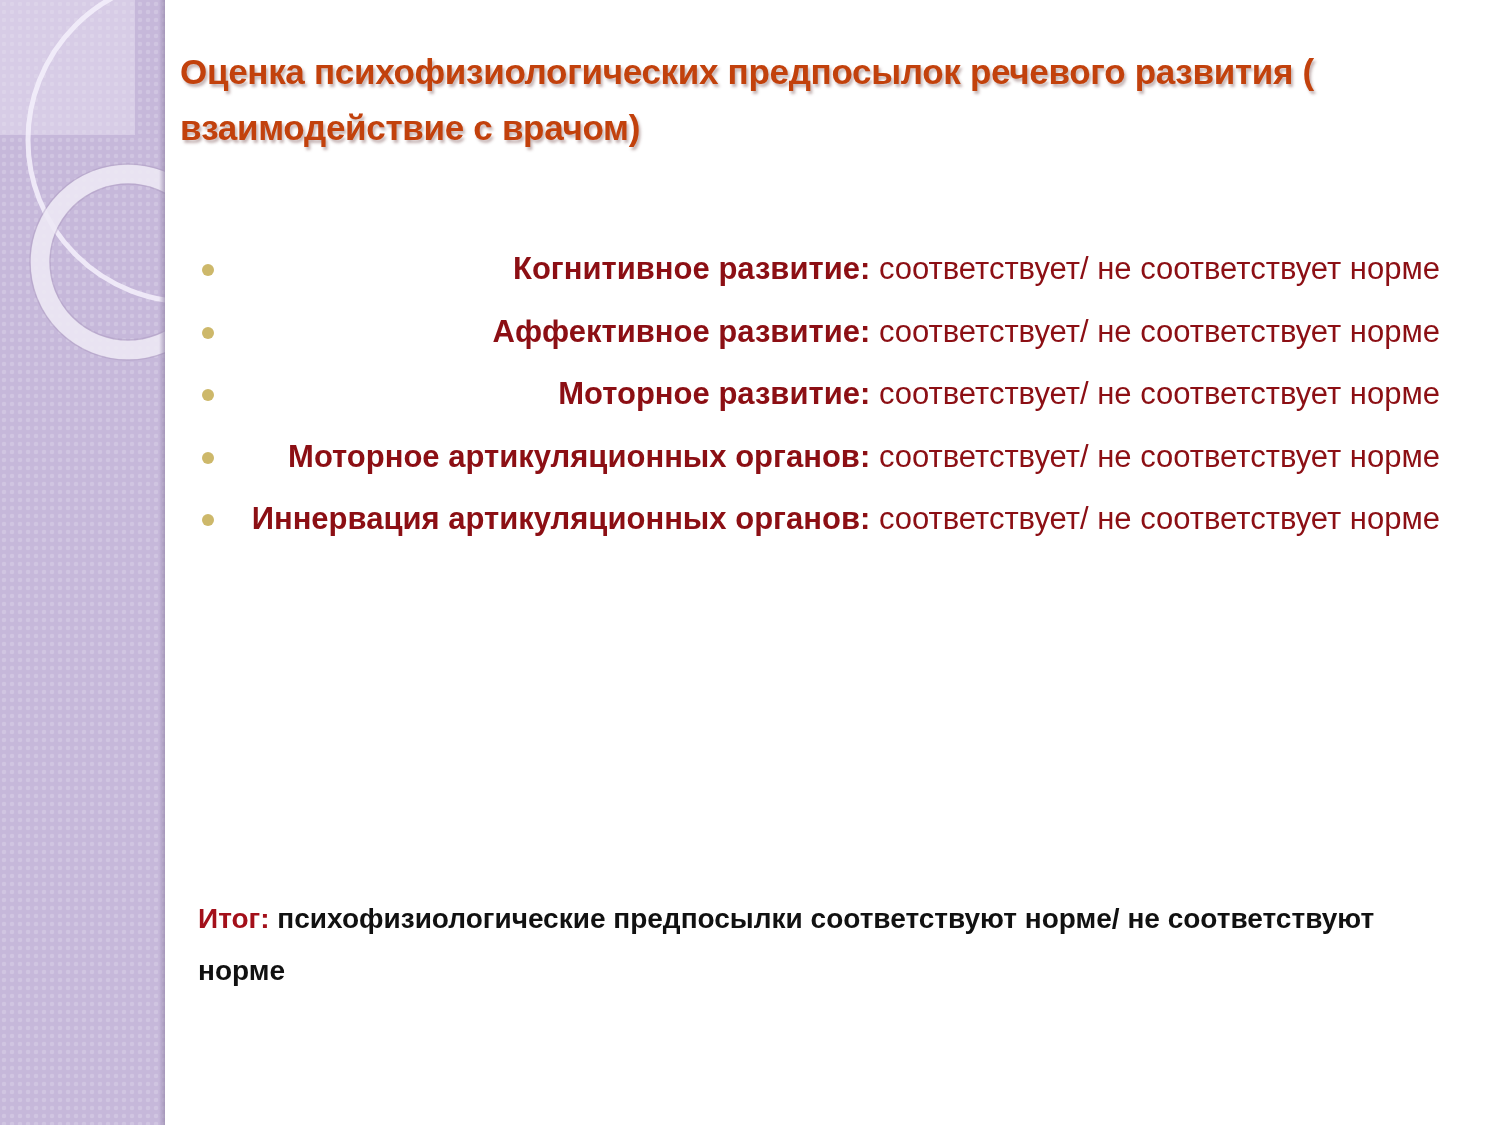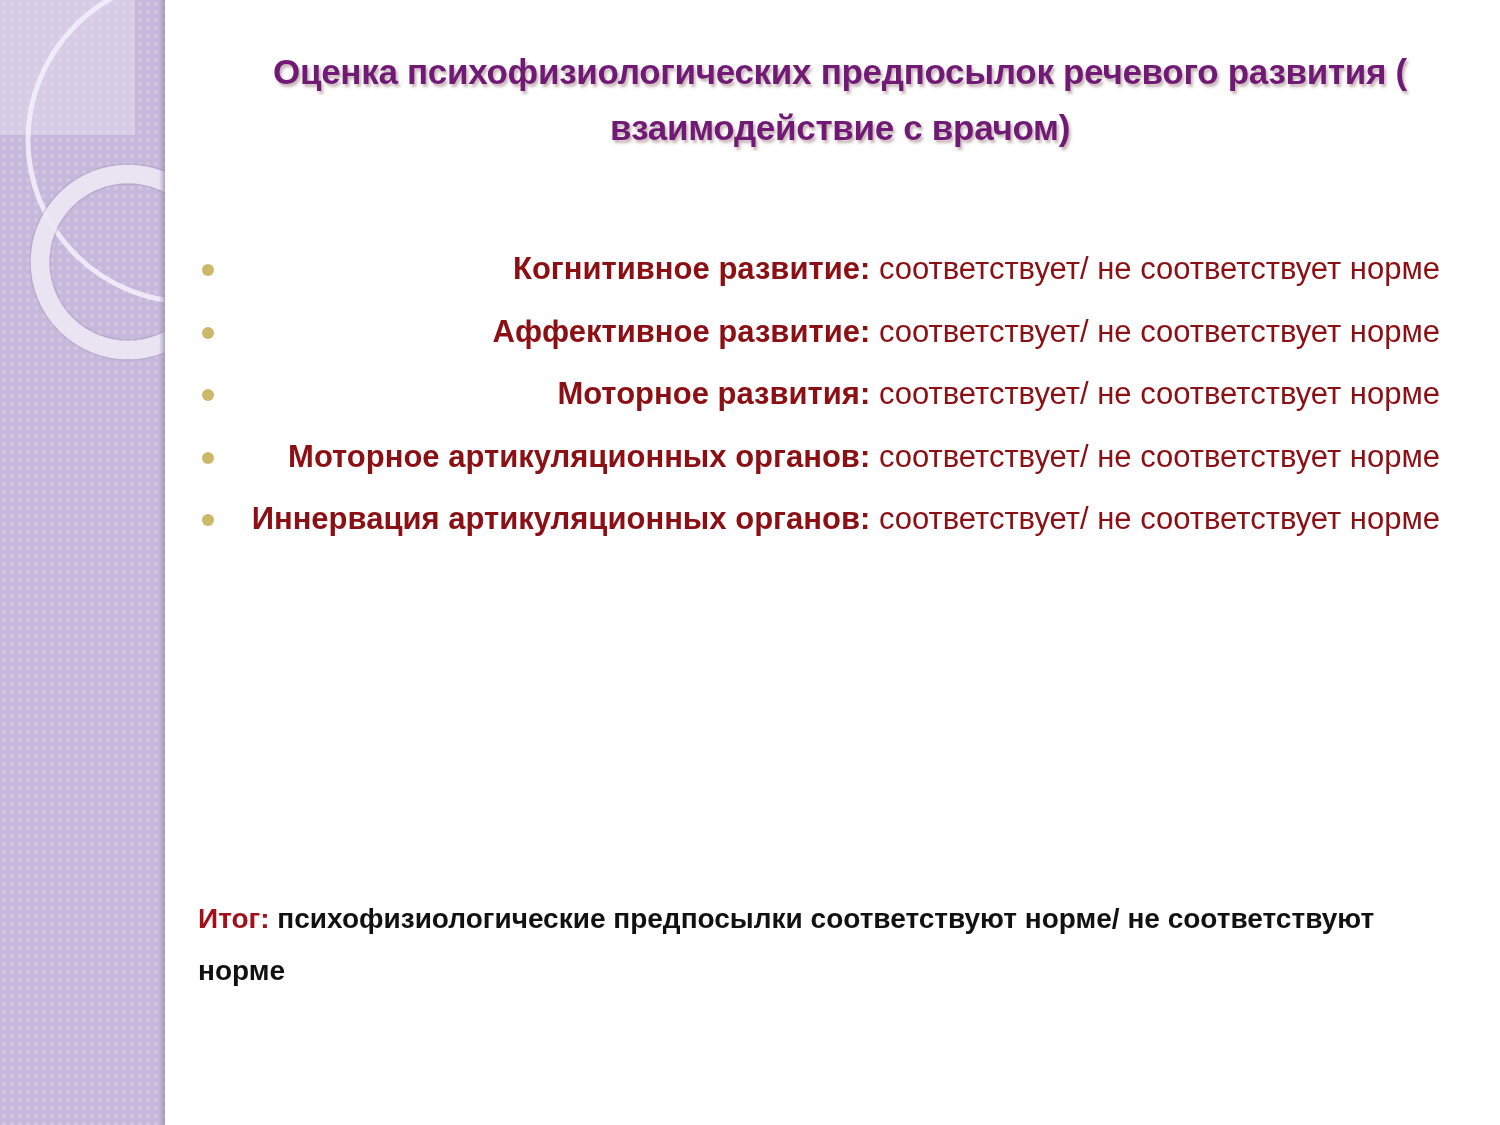--- a/index.html
+++ b/index.html
@@ -46,22 +46,22 @@
     .deco-svg {
       position: absolute;
       left: 0;
       top: 0;
     }
     .title {
       position: absolute;
       left: 180px;
       top: 44px;
       width: 1320px;
-      text-align: center;
-      color: #701a75;
+      text-align: left;
+      color: #c2410c;
       font-weight: bold;
       font-size: 35px;
       line-height: 56px;
       text-shadow: 2px 3px 3px rgba(90, 40, 40, 0.35);
       letter-spacing: -0.3px;
     }
     .bullets {
       position: absolute;
       left: 200px;
       top: 244px;
@@ -124,21 +124,21 @@
   <li class="bullet-item">
     <span class="bullet-dot"></span>
     <span class="bullet-label">Когнитивное развитие:</span><span> соответствует/ не соответствует норме</span>
   </li>
   <li class="bullet-item">
     <span class="bullet-dot"></span>
     <span class="bullet-label">Аффективное развитие:</span><span> соответствует/ не соответствует норме</span>
   </li>
   <li class="bullet-item">
     <span class="bullet-dot"></span>
-    <span class="bullet-label">Моторное развития:</span><span> соответствует/ не соответствует норме</span>
+    <span class="bullet-label">Моторное развитие:</span><span> соответствует/ не соответствует норме</span>
   </li>
   <li class="bullet-item">
     <span class="bullet-dot"></span>
     <span class="bullet-label">Моторное артикуляционных органов:</span><span> соответствует/ не соответствует норме</span>
   </li>
   <li class="bullet-item">
     <span class="bullet-dot"></span>
     <span class="bullet-label">Иннервация артикуляционных органов:</span><span> соответствует/ не соответствует норме</span>
   </li>
 </ul>

